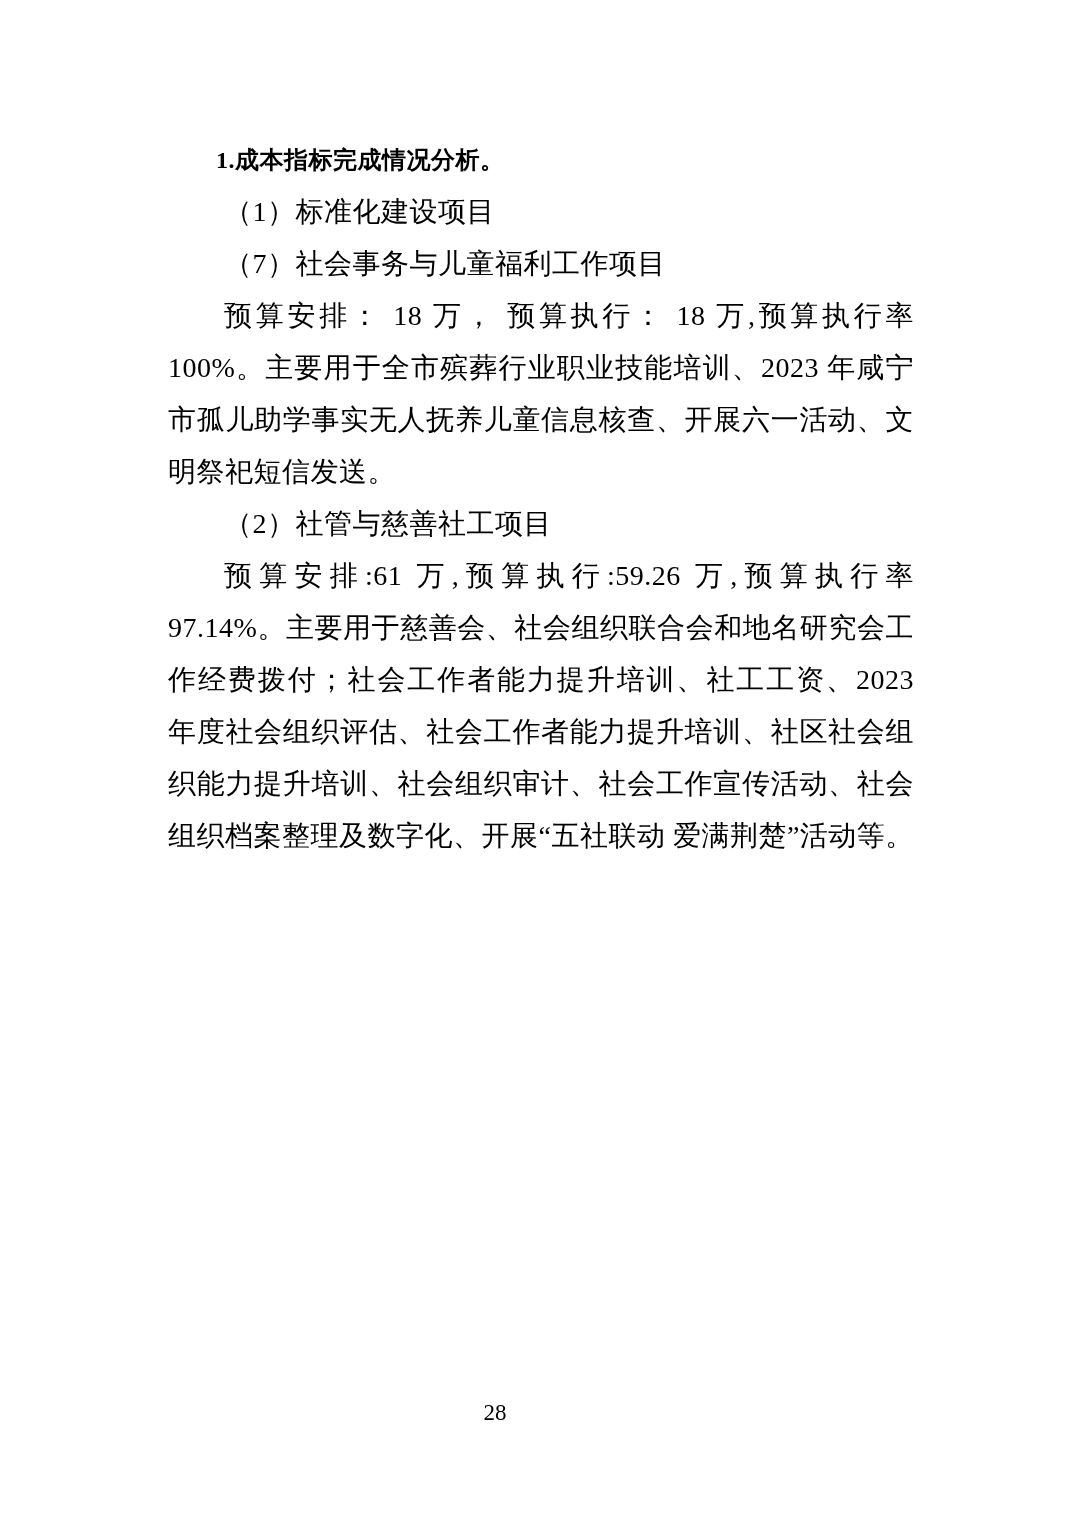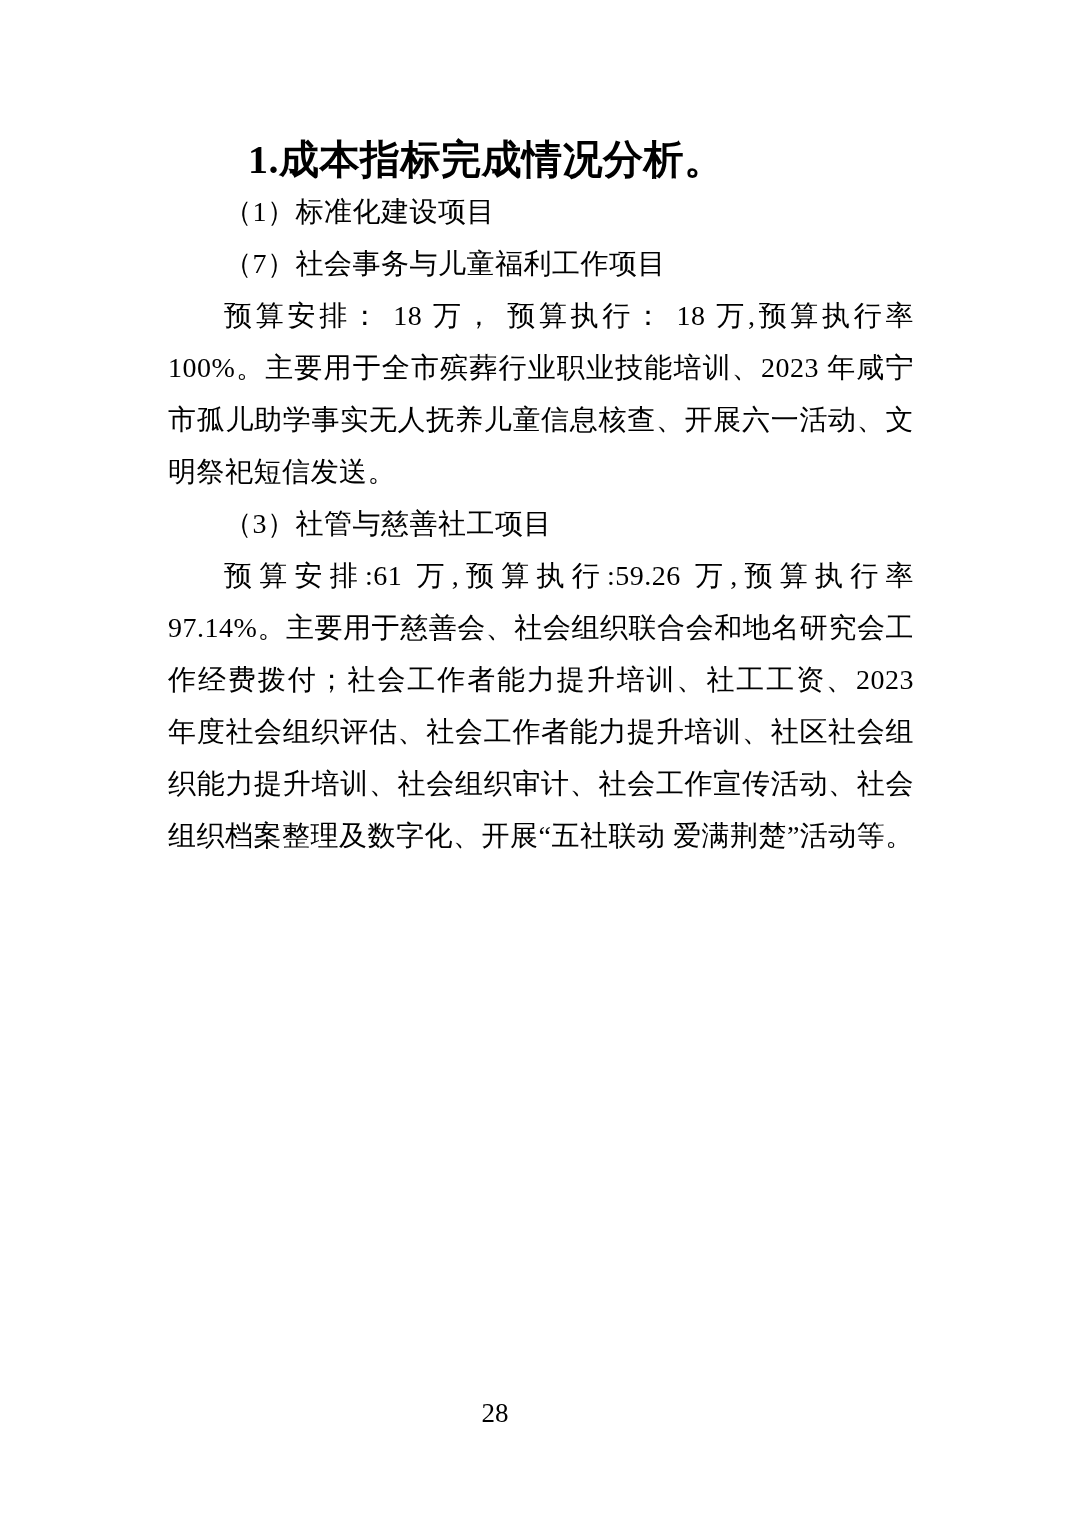--- a/index.html
+++ b/index.html
@@ -25,41 +25,41 @@
     text-align: justify;
     letter-spacing: 0.5px;
   }
   .content p {
     margin: 0;
     padding: 0;
     text-indent: 2em;
   }
   .doc-heading {
     font-weight: bold;
-    font-size: 40px;
+    font-size: 24px;
   }
   .page-footer {
     position: absolute;
     top: 1398px;
     left: 0;
     width: 990px;
     text-align: center;
-    font-size: 27px;
+    font-size: 23px;
     line-height: 30px;
   }
 </style>
 </head>
 <body>
 
 <div class="content">
   <p class="doc-heading">1.成本指标完成情况分析。</p>
 
   <p>（1）标准化建设项目</p>
 
   <p>（7）社会事务与儿童福利工作项目</p>
   <p>预算安排： 18 万， 预算执行： 18 万,预算执行率 100%。主要用于全市殡葬行业职业技能培训、2023 年咸宁市孤儿助学事实无人抚养儿童信息核查、开展六一活动、文明祭祀短信发送。</p>
 
-  <p>（3）社管与慈善社工项目</p>
+  <p>（2）社管与慈善社工项目</p>
   <p>预算安排:61 万,预算执行:59.26 万,预算执行率 97.14%。主要用于慈善会、社会组织联合会和地名研究会工作经费拨付；社会工作者能力提升培训、社工工资、2023 年度社会组织评估、社会工作者能力提升培训、社区社会组织能力提升培训、社会组织审计、社会工作宣传活动、社会组织档案整理及数字化、开展“五社联动 爱满荆楚”活动等。</p>
 
 </div>
 
 <div class="page-footer">28</div>
 
 </body></html>

